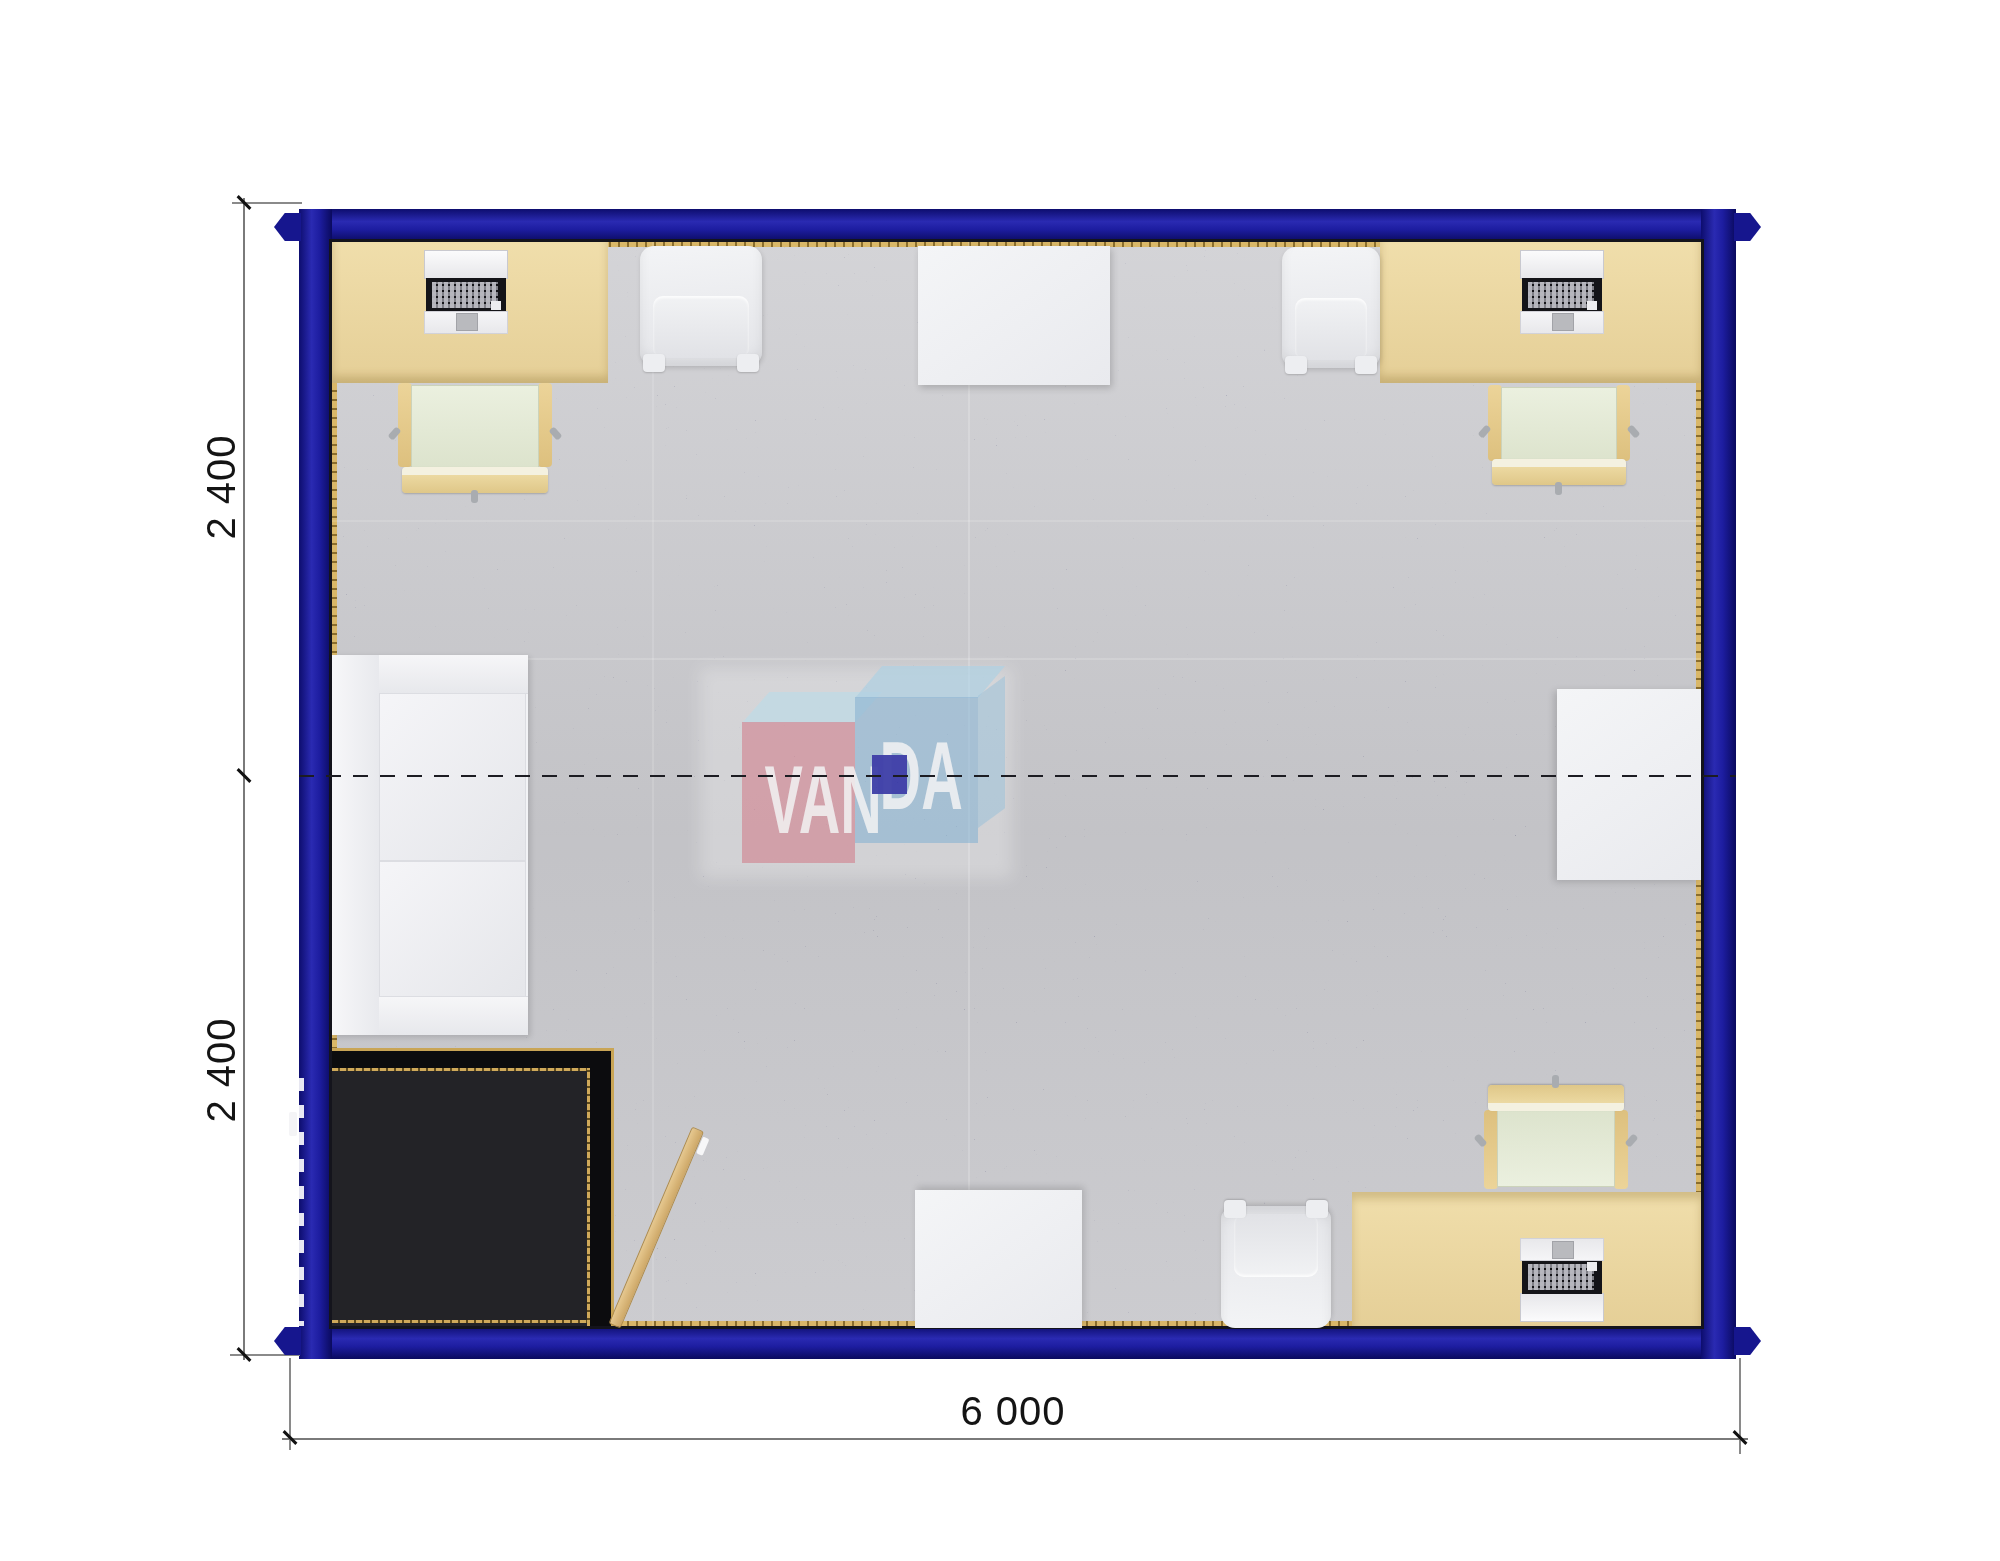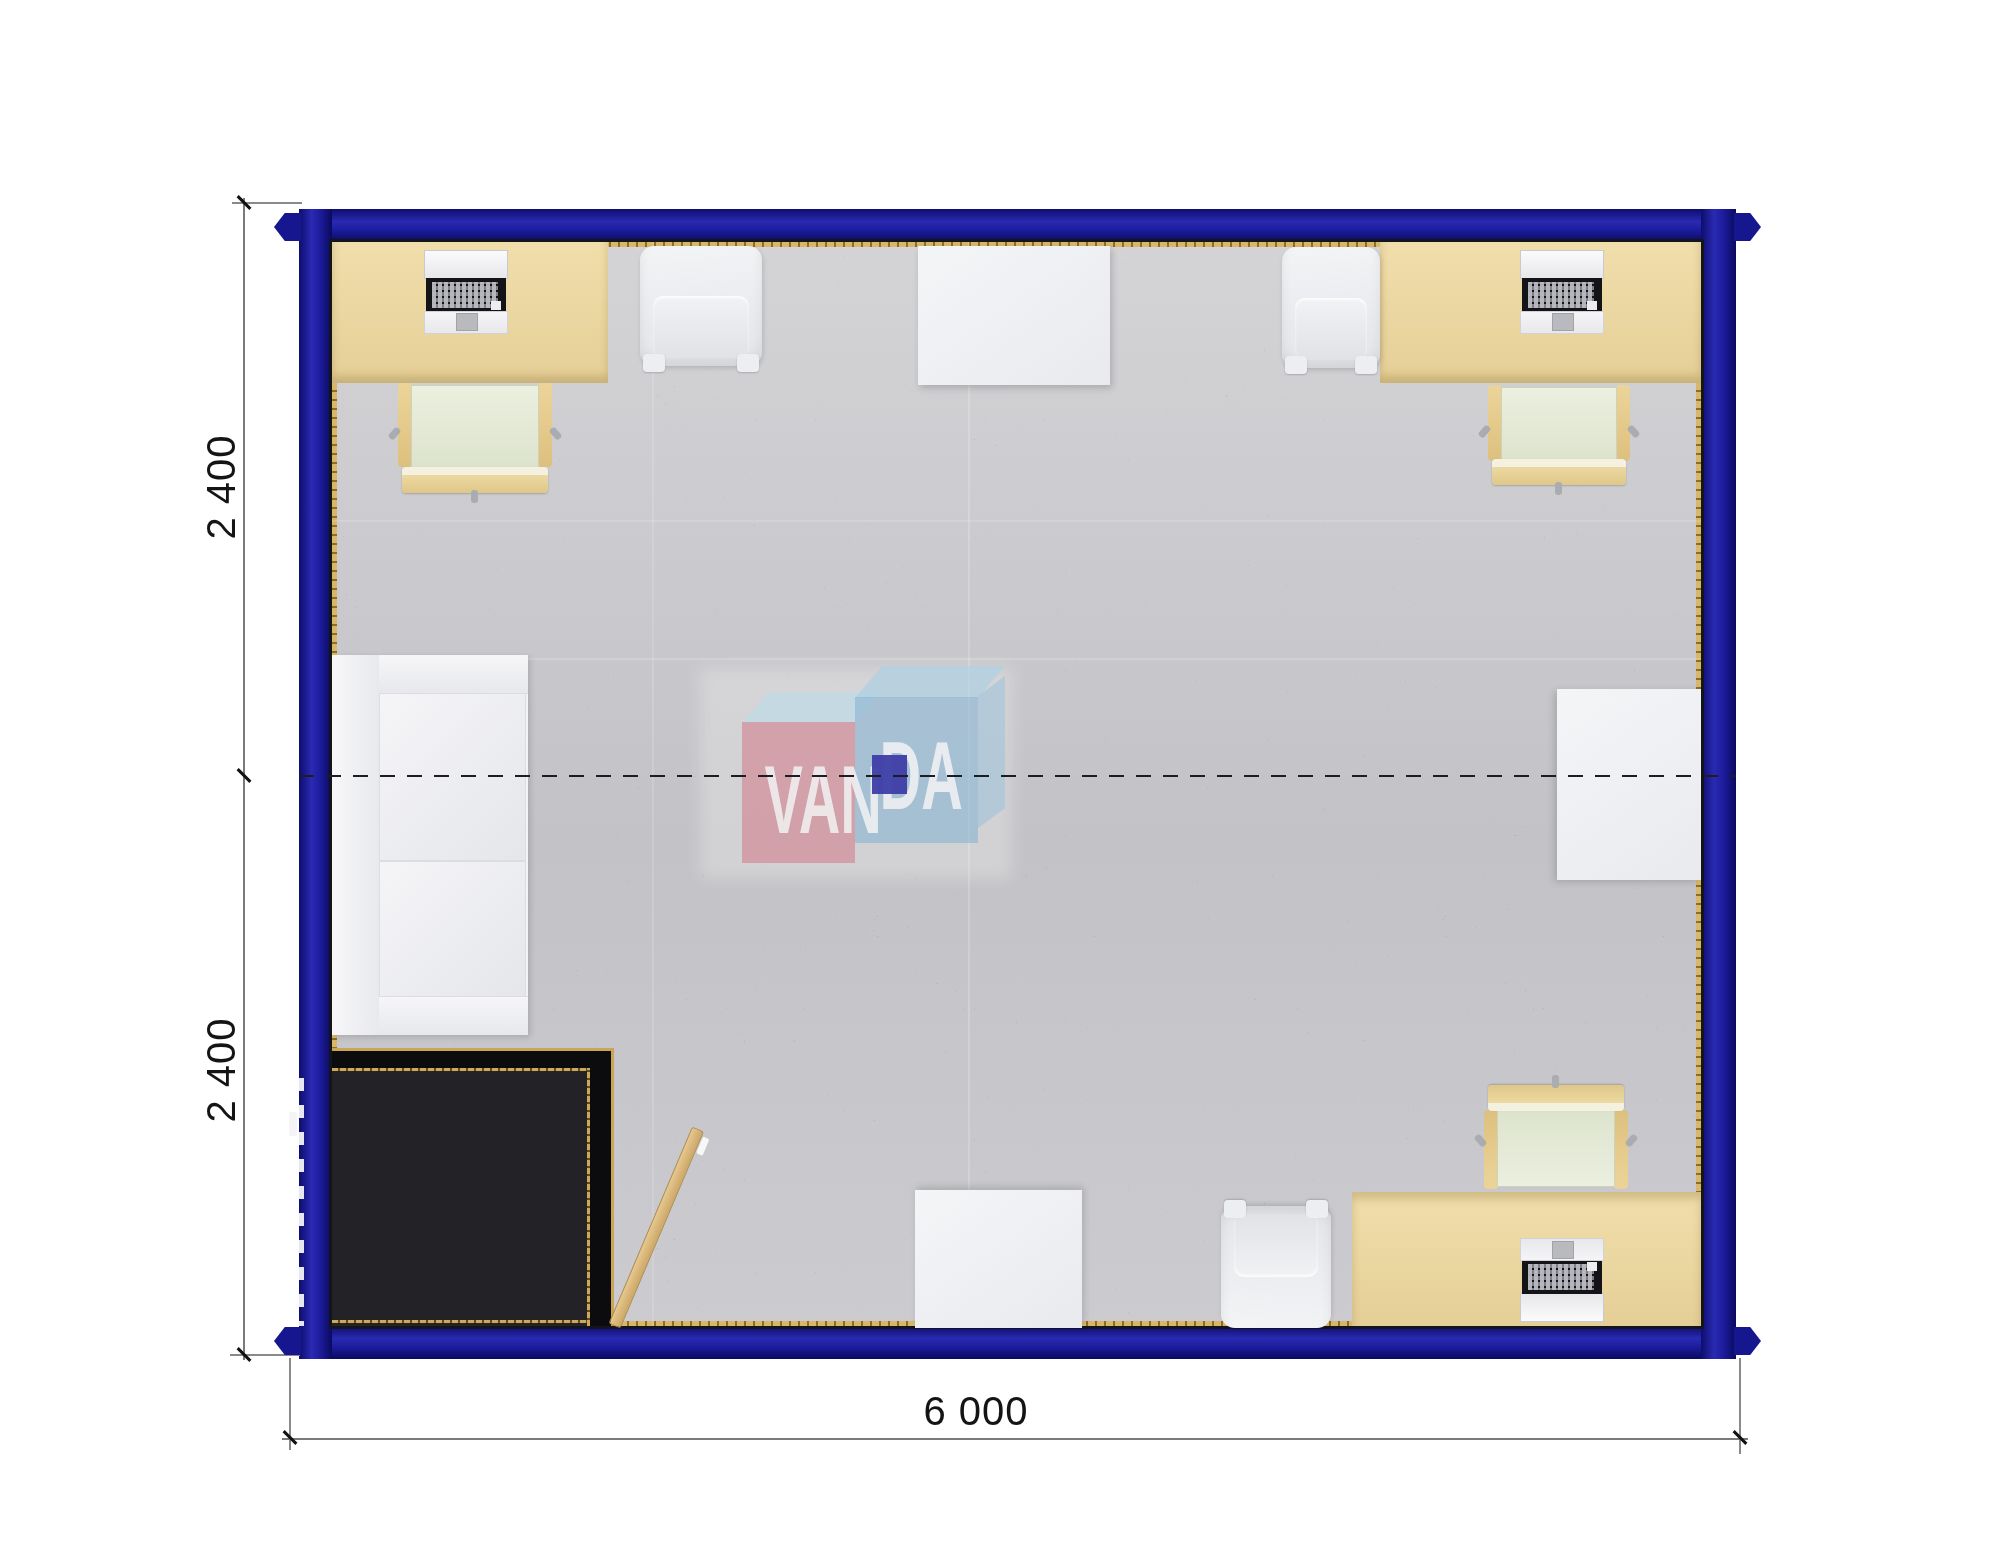--- a/index.html
+++ b/index.html
@@ -149,21 +149,21 @@
   #ext-6l{left:289px;top:1358px;width:2px;height:92px;}
   #ext-6r{left:1739px;top:1358px;width:2px;height:96px;}
   .tick{position:absolute;width:18px;height:3px;background:#111;transform:rotate(45deg);z-index:2;}
   #tick-v1{left:235px;top:201px;} #tick-v2{left:235px;top:774px;} #tick-v3{left:235px;top:1353px;}
   #tick-h1{left:281px;top:1436px;} #tick-h2{left:1731px;top:1436px;}
   .dim-label{position:absolute;font-size:40px;color:#141414;letter-spacing:1px;text-align:center;
         width:160px;height:44px;line-height:44px;z-index:2;}
   .dim-label.vert{transform:rotate(-90deg);}
   #dim-left-top{left:141px;top:465px;}
   #dim-left-bottom{left:141px;top:1048px;}
-  #dim-bottom{left:876px;top:1389px;width:200px;}
+  #dim-bottom{left:913px;top:1389px;width:200px;}
 </style>
 </head>
 <body>
 
 <div class="canvas">
 
   <div class="dimline" id="dim-v"></div>
   <div class="dimline" id="dim-h"></div>
   <div class="ext" id="ext-t"></div>
   <div class="ext" id="ext-b"></div>

